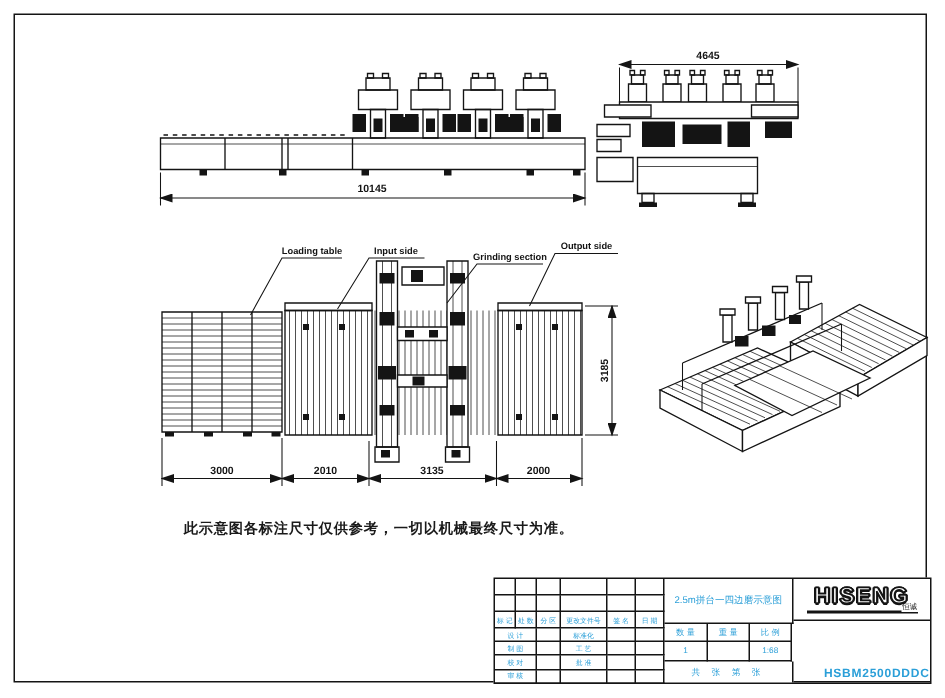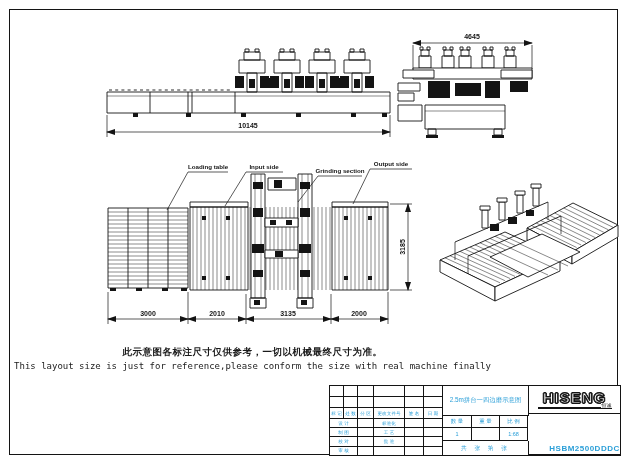--- a/index.html
+++ b/index.html
@@ -288,21 +288,20 @@
       <rect class="wht" x="87" y="13" width="6" height="18"></rect>
         <rect class="wht" x="85" y="9" width="10" height="4"></rect>
       <rect class="wht" x="103" y="6" width="6" height="18"></rect>
         <rect class="wht" x="101" y="2" width="10" height="4"></rect>
       <path class="blk" d="M60 42h9v7h-9zM78 35h9v7h-9zM96 28h8v6h-8z"></path>
     </g>
   </svg>
 
   <div class="notes">
     <div class="note-cn">此示意图各标注尺寸仅供参考，一切以机械最终尺寸为准。</div>
-    <div class="note-en">This layout size is just for reference,please conform the size with real machine finally</div>
   </div>
 
   <div class="tb">
     <div class="tb-left">
 
       <div class="cell"></div>
         <div class="cell"></div>
       <div class="cell"></div>
         <div class="cell"></div>
       <div class="cell"></div>

